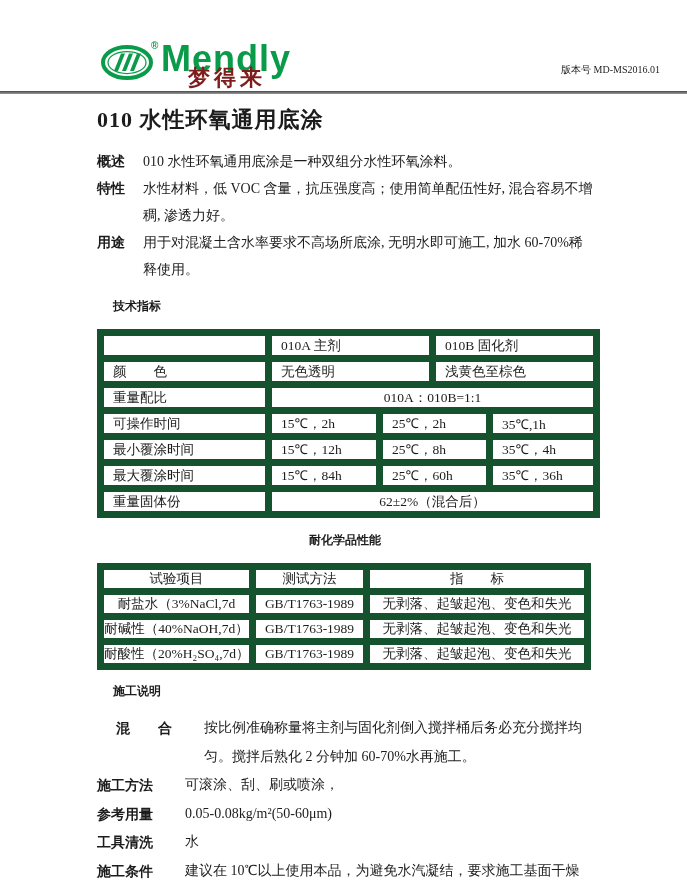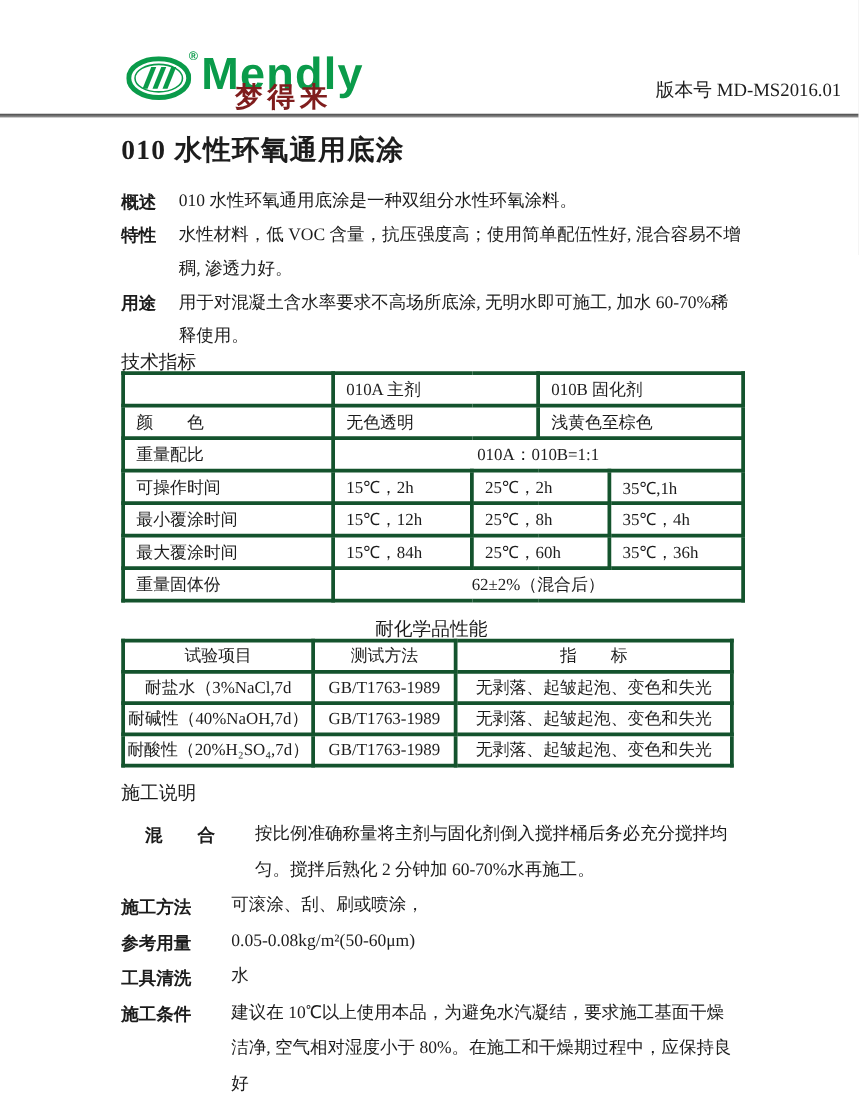--- a/index.html
+++ b/index.html
@@ -15,41 +15,41 @@
   }
 
   
   .logo-mark { position:absolute; left:101px; top:45px; width:52px; height:35px; }
   .logo-reg { position:absolute; left:151px; top:40px; font-size:10px; font-weight:bold;
               color:#0a9b4a; font-family:"Liberation Sans", sans-serif; }
   .logo-word { position:absolute; left:161px; top:38px; font-size:36px; font-weight:bold;
                color:#0a9b4a; font-family:"Liberation Sans", sans-serif; letter-spacing:1px; }
   .logo-cn { position:absolute; left:188px; top:63px; font-size:22px; font-weight:bold;
              color:#7f1d1d; font-family:"Liberation Sans", sans-serif; letter-spacing:4px; }
-  .version { position:absolute; right:14px; top:63px; font-size:15px; }
+  .version { position:absolute; right:27px; top:63px; font-size:10px; }
   .header-rule { position:absolute; left:0; top:91px; width:687px; height:3px;
                  background:linear-gradient(to bottom,#474747,#9b9b9b); }
 
   
   .content { position:absolute; left:97px; top:107px; width:496px; }
 
   .doc-title { font-family:Liberation Serif, serif; font-weight:bold;
                font-size:22px; line-height:26px; margin:0 0 15px 0; letter-spacing:1px; }
 
   .intro-row { display:flex; line-height:27px; font-size:14px; }
   .intro-label { flex:none; width:46px; font-family:"Liberation Sans", sans-serif; font-weight:bold; }
   .intro-text { flex:1; }
 
-  .section-heading { font-family:"Liberation Sans", sans-serif; font-weight:normal;
-                     font-size:15px; line-height:14px; margin:0; }
+  .section-heading { font-family:"Liberation Sans", sans-serif; font-weight:bold;
+                     font-size:12px; line-height:14px; margin:16px; }
   .section-heading.gap-top { margin-top:15px;text-align:center; }
   .section-heading.gap-top2 { margin-top:14px; }
 
   table { border-collapse:collapse; table-layout:fixed; font-size:13.5px; }
-  td { border:3px solid #14532d; padding:0 4px 0 9px; overflow:hidden; white-space:nowrap; }
+  td { border:7px solid #14532d; padding:0 4px 0 9px; overflow:hidden; white-space:nowrap; }
 
   .spec-table { width:496px; }
   .spec-table td { height:26px; }
   .spec-table td.c { text-align:center; padding:0; }
 
   .chem-table { width:487px; }
   .chem-table td { height:25px; text-align:center; padding:0; }
 
   .inst-row { display:flex; line-height:28.5px; font-size:14px; }
   .inst-row.first { margin-top:12px;margin-left:19px; }

